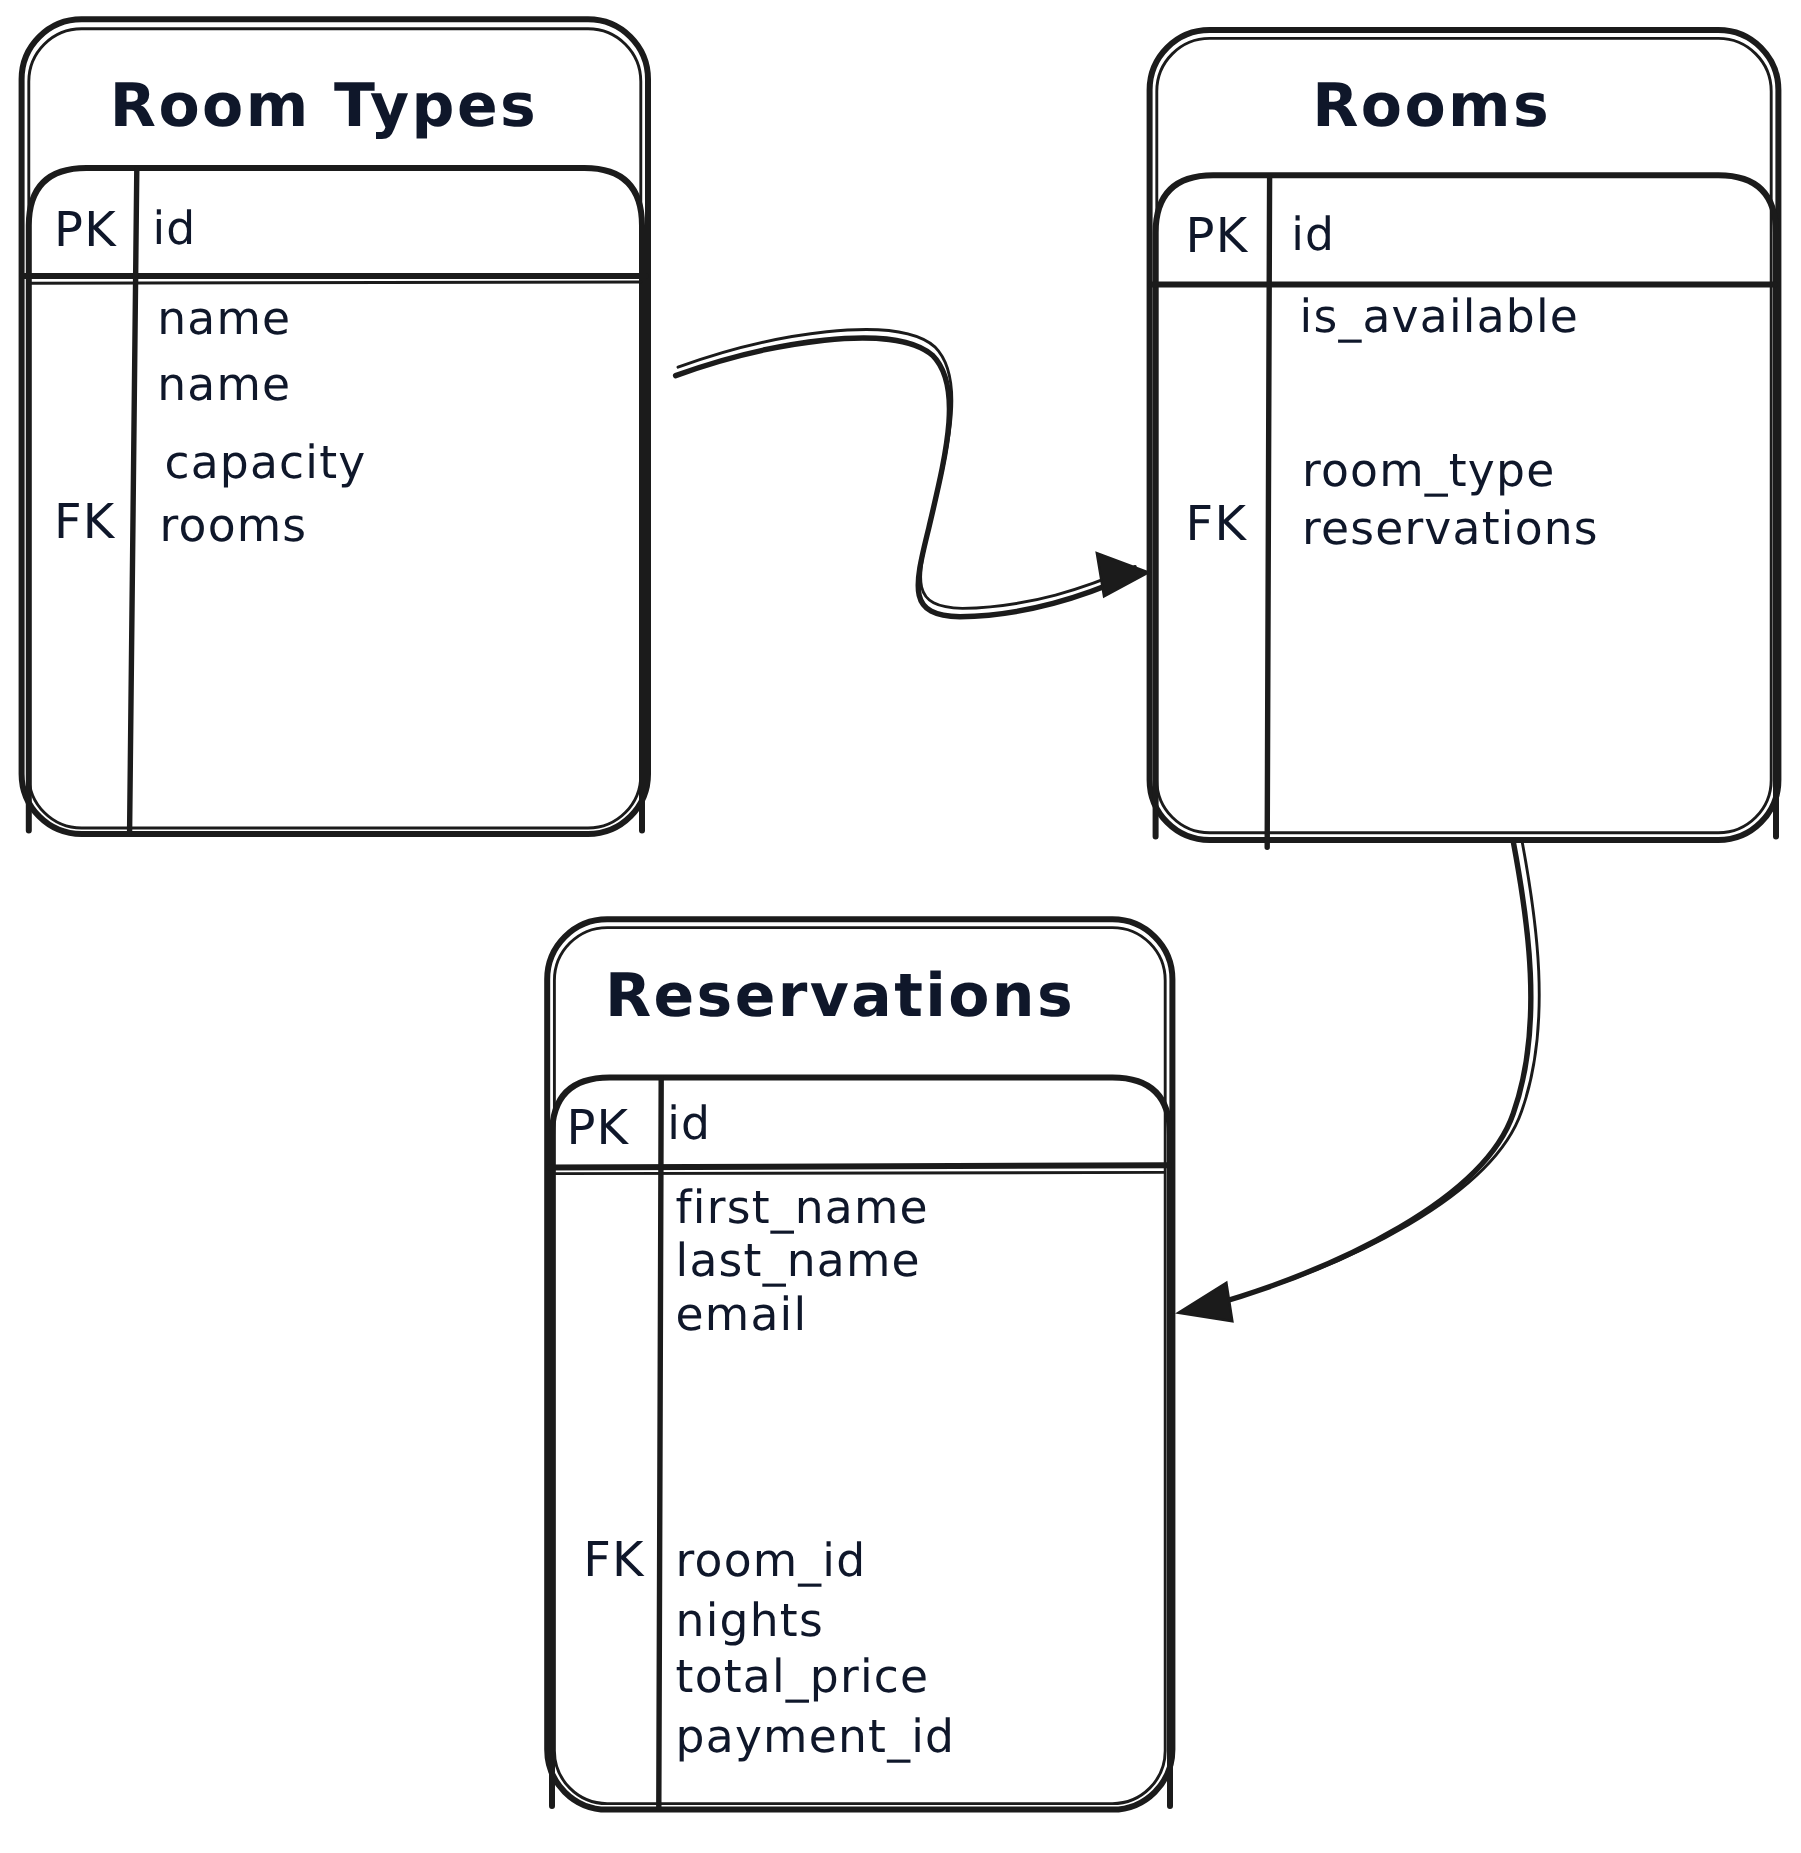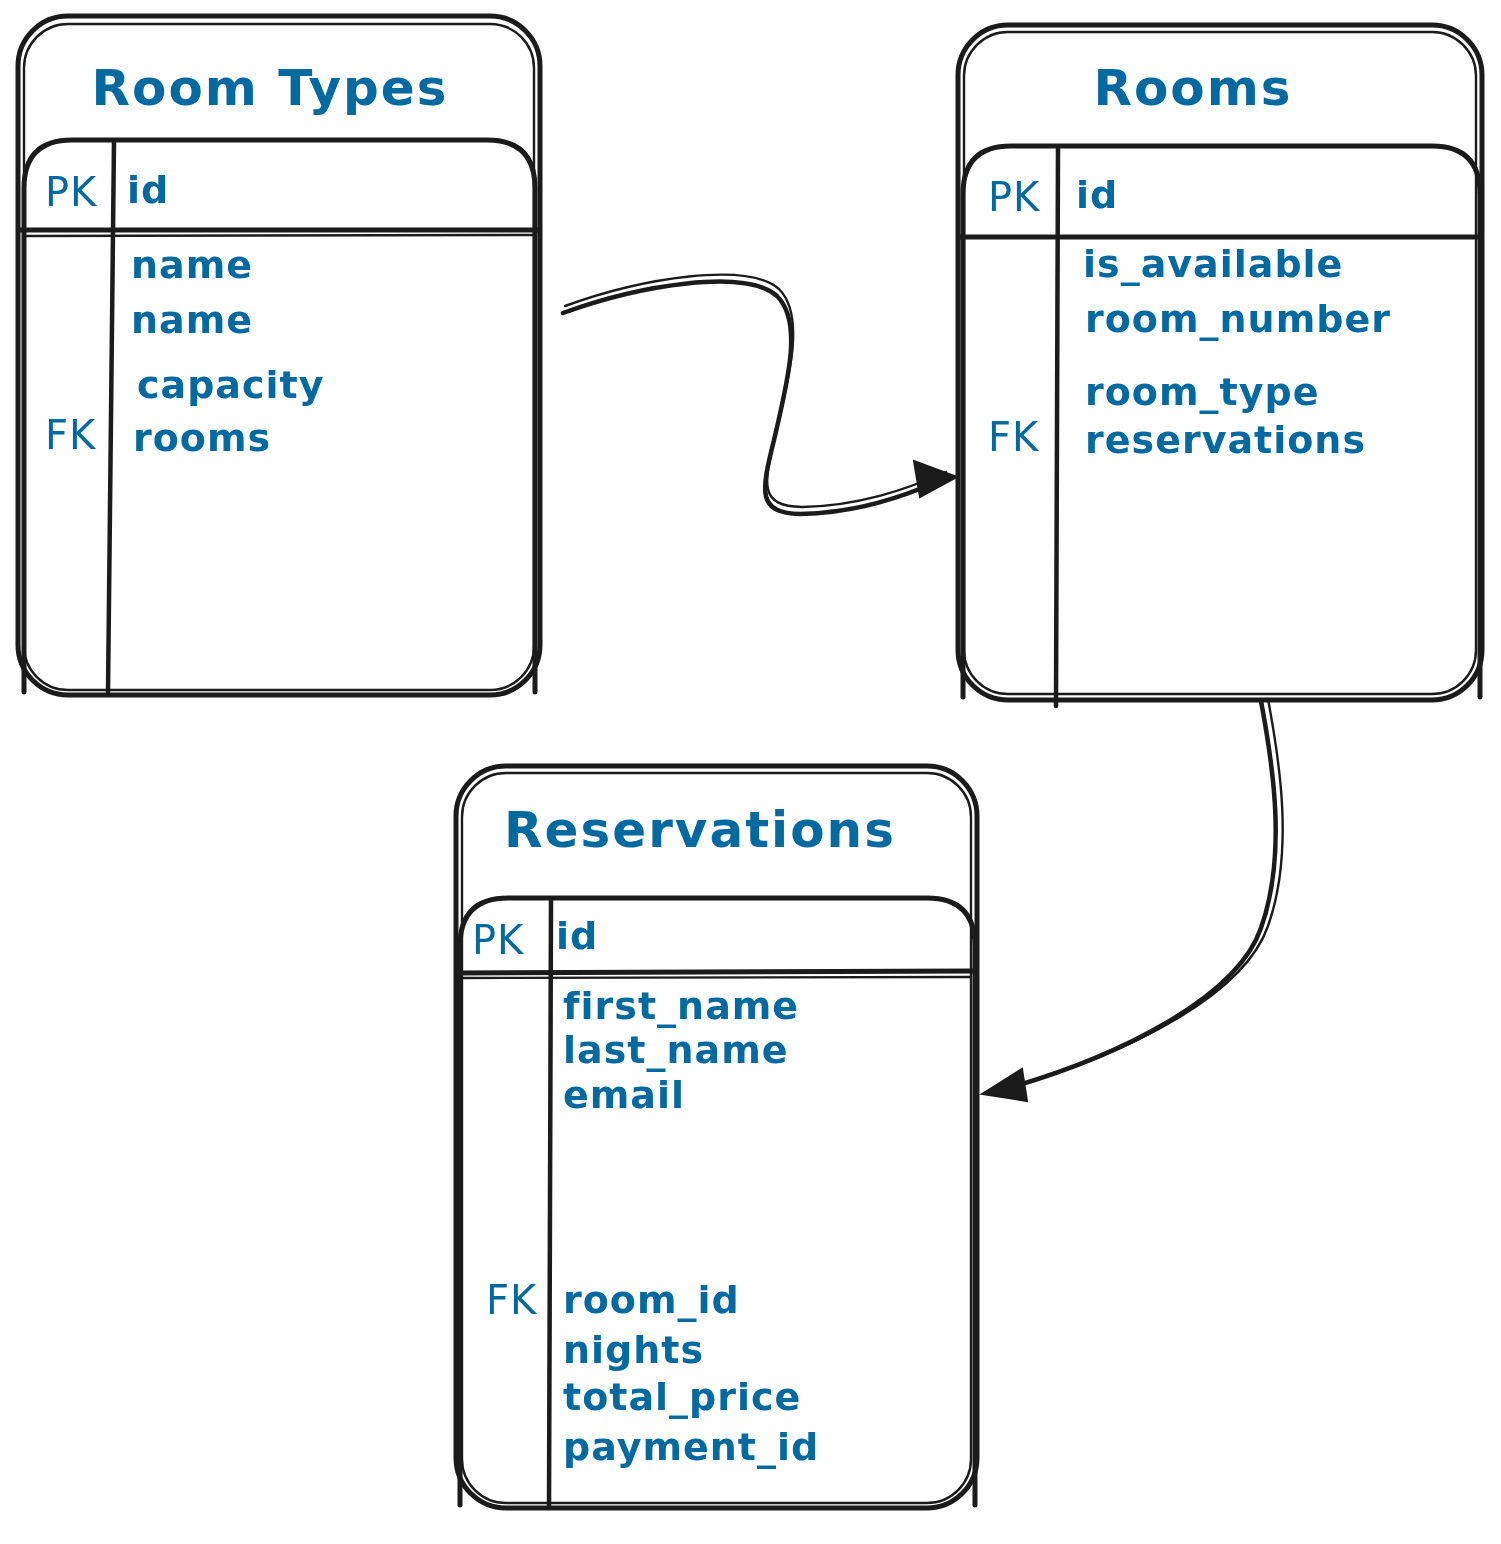--- a/index.html
+++ b/index.html
@@ -7,21 +7,21 @@
     padding: 0;
     background: #ffffff;
   }
   #canvas {
     position: relative;
     width: 1501px;
     height: 1544px;
     background: #ffffff;
     overflow: hidden;
     font-family: "DejaVu Sans", sans-serif;
-    color: #0369a1;
+    color: #0f172a;
   }
   #strokes {
     position: absolute;
     left: 0;
     top: 0;
   }
   .ink {
     stroke: #1b1b1b;
     fill: none;
     stroke-linecap: round;
@@ -36,21 +36,21 @@
     font-size: 50px;
     font-weight: 700;
     line-height: 60px;
     letter-spacing: 2px;
     white-space: nowrap;
     transform: translateX(-50%);
   }
   .lbl {
     position: absolute;
     font-size: 38px;
-    font-weight: 700;
+    font-weight: 400;
     line-height: 46px;
     letter-spacing: 1px;
     white-space: nowrap;
   }
   .key {
     position: absolute;
     font-size: 40px;
     font-weight: 400;
     line-height: 46px;
     letter-spacing: 1px;
@@ -109,21 +109,20 @@
   <div class="lbl" style="left:131px;top:242px">name</div>
   <div class="lbl" style="left:131px;top:297px">name</div>
   <div class="lbl" style="left:137px;top:362px">capacity</div>
   <div class="lbl" style="left:133px;top:415px">rooms</div>
   <div class="key" style="left:45px;top:412px">FK</div>
 
   <div class="title" style="left:1193px;top:58px">Rooms</div>
   <div class="key" style="left:988px;top:174px">PK</div>
   <div class="lbl" style="left:1076px;top:172px">id</div>
   <div class="lbl" style="left:1083px;top:241px">is_available</div>
-  <div class="lbl" style="left:1085px;top:296px">room_number</div>
   <div class="lbl" style="left:1085px;top:369px">room_type</div>
   <div class="lbl" style="left:1085px;top:417px">reservations</div>
   <div class="key" style="left:988px;top:414px">FK</div>
 
   <div class="title" style="left:700px;top:800px">Reservations</div>
   <div class="key" style="left:472px;top:917px">PK</div>
   <div class="lbl" style="left:556px;top:913px">id</div>
   <div class="lbl" style="left:563px;top:1027px">last_name</div>
   <div class="lbl" style="left:563px;top:983px">first_name</div>
   <div class="lbl" style="left:563px;top:1072px">email</div>

